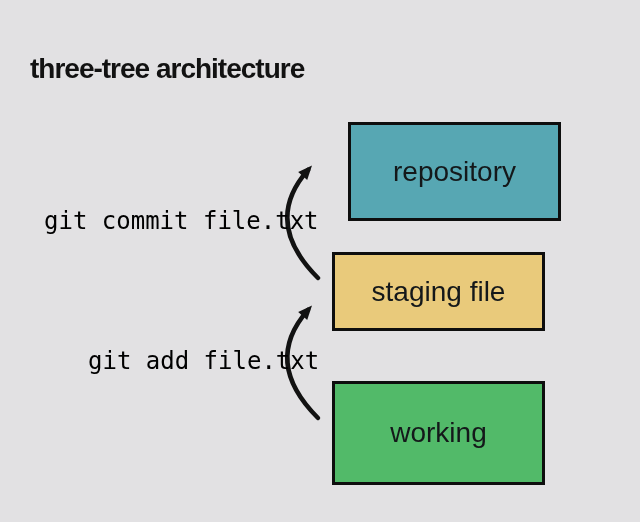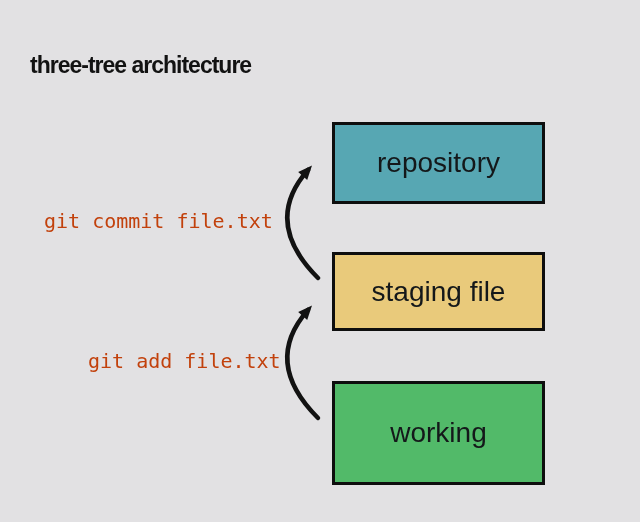--- a/index.html
+++ b/index.html
@@ -8,21 +8,21 @@
     width: 640px;
     height: 522px;
     background: #e2e1e3;
     overflow: hidden;
     font-family: "Liberation Sans", sans-serif;
   }
   .title {
     position: absolute;
     left: 30px;
     top: 32px;
-    font-size: 23px;
+    font-size: 28px;
     line-height: 36px;
     font-weight: bold;
     letter-spacing: -1px;
     color: #121212;
   }
   .arrows-layer {
     position: absolute;
     left: 0; top: 0;
     width: 640px; height: 522px;
     pointer-events: none;
@@ -40,29 +40,29 @@
     border: 3px solid #0e0e0e;
     display: flex;
     align-items: center;
     justify-content: center;
   }
   .box-label {
     font-size: 28px;
     color: #14181a;
     letter-spacing: 0px;
   }
-  .box-repository { top: 122px; height: 82px; }
+  .box-repository { top: 122px; height: 99px; margin-left: 16px; }
   .box-staging    { top: 252px; height: 79px; }
   .box-working    { top: 381px; height: 104px; }
   .cmd {
     position: absolute;
     font-family: "DejaVu Sans Mono", "Liberation Mono", monospace;
-    font-size: 20px;
+    font-size: 24px;
     line-height: 24px;
-    color: #c2410c;
+    color: #000000;
     white-space: pre;
   }
   .cmd-commit { left: 44px; top: 209px; }
   .cmd-add    { left: 88px; top: 349px; }
 </style>
 </head>
 <body>
 
 <div class="slide" style="background-color: rgb(226, 225, 227);">
 

